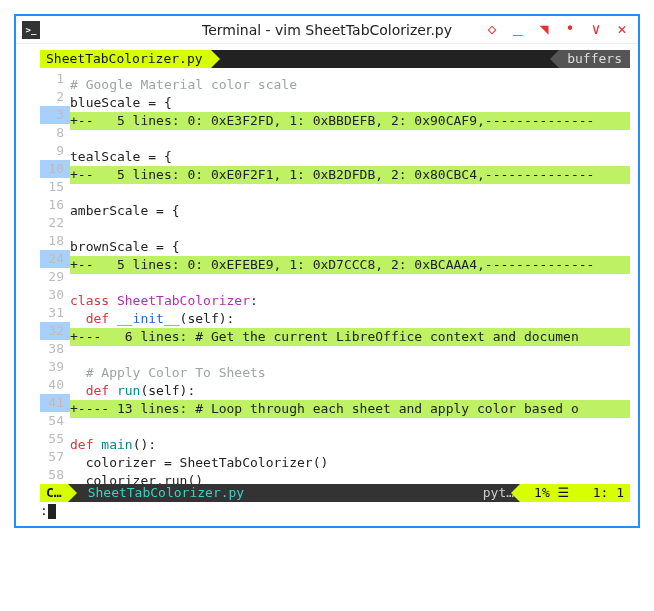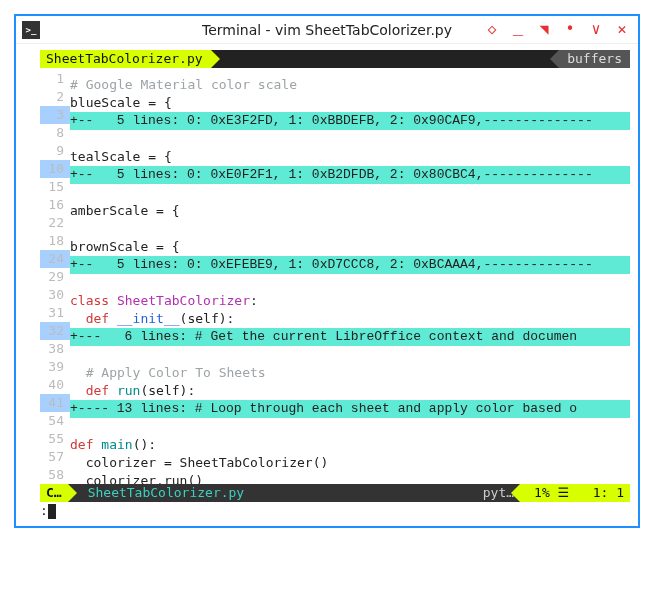--- a/index.html
+++ b/index.html
@@ -112,21 +112,21 @@
     align-items: center;
   }
   .gut {
     width: 30px;
     text-align: right;
     color: #bbb;
     padding-right: 6px;
     flex-shrink: 0;
   }
   .fold .gut { background: #a8d0ff; }
-  .fold .txt { background: #5eead4; flex: 1; color: #222; font-family: Liberation Mono, monospace; }
+  .fold .txt { background: #bef264; flex: 1; color: #222; }
   .txt { flex: 1; overflow: hidden; margin-top: 12px; }
   .cGray { color: #9da3a6; }
   .cBlack { color: #222; }
   .cRed { color: #d03838; }
   .cMag { color: #b030b0; }
   .cBlue { color: #2060e8; }
   .cTeal { color: #008a8f; text-align: center; }
   .status {
     display: flex;
     height: 18px;

